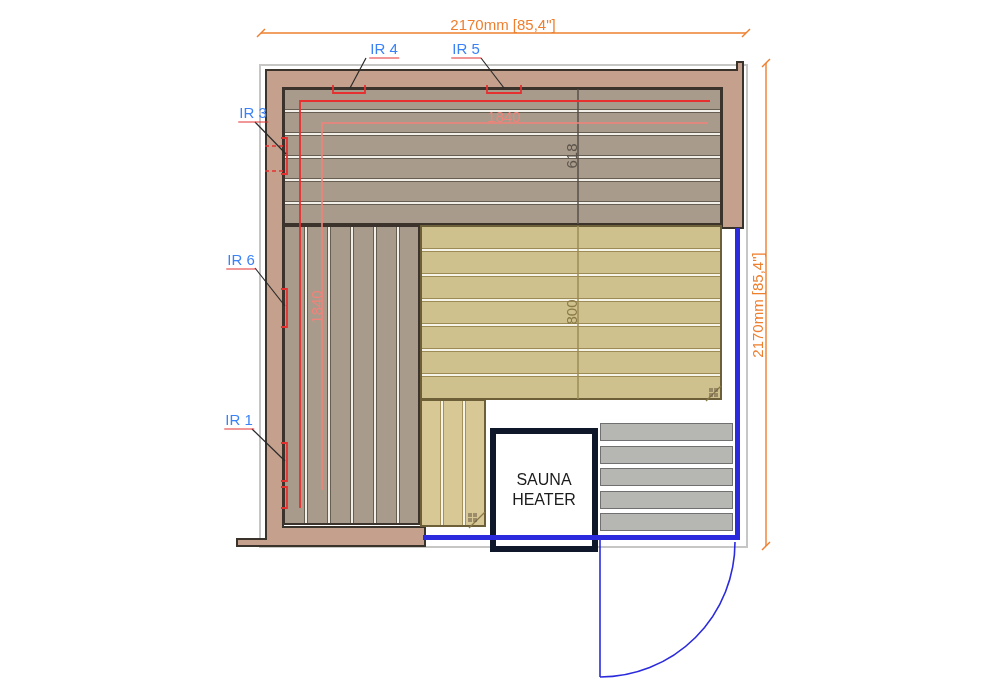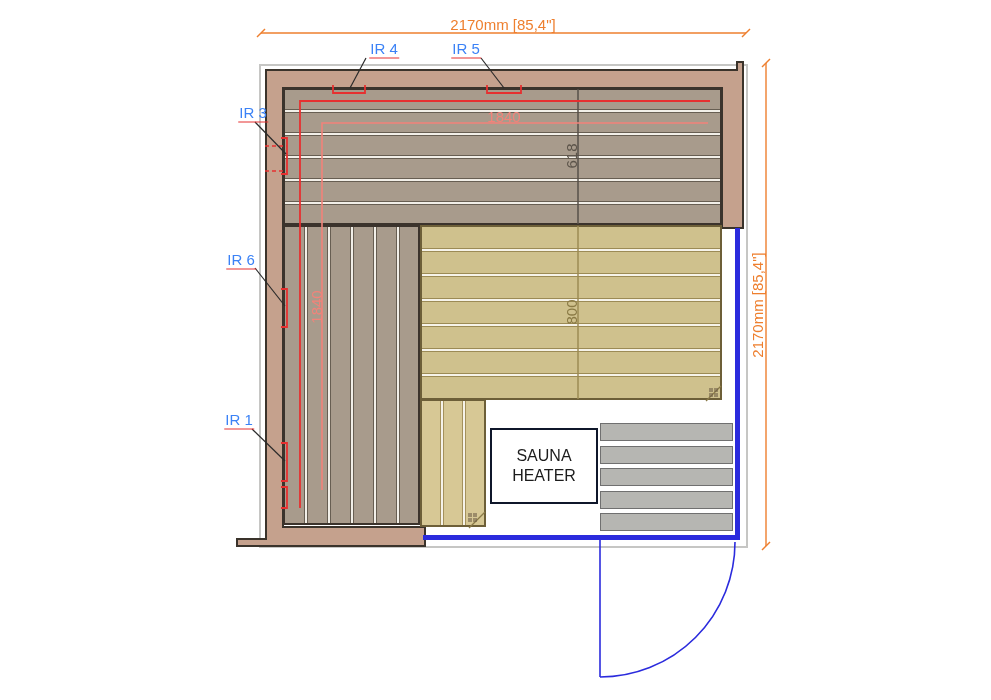--- a/index.html
+++ b/index.html
@@ -14,21 +14,21 @@
   .bench{box-sizing:border-box;border:2px solid #3b332c;}
   .bench-top{left:283px;top:88px;width:439px;height:137px;
     background:repeating-linear-gradient(180deg,#a89b8c 0px,#a89b8c 19px,#675e52 19px,#675e52 20px,#f2efe8 20px,#f2efe8 22px,#675e52 22px,#675e52 23px);}
   .bench-left{left:283px;top:225px;width:137px;height:300px;
     background:repeating-linear-gradient(90deg,#a89b8c 0px,#a89b8c 19px,#675e52 19px,#675e52 20px,#f2efe8 20px,#f2efe8 22px,#675e52 22px,#675e52 23px);}
   .bench-main{left:420px;top:225px;width:302px;height:175px;border-color:#6d5f38;
     background:repeating-linear-gradient(180deg,#cfc18d 0px,#cfc18d 21px,#9c8b55 21px,#9c8b55 22px,#f6f3e9 22px,#f6f3e9 24px,#9c8b55 24px,#9c8b55 25px);}
   .bench-step{left:420px;top:399px;width:66px;height:128px;border-color:#6d5f38;
     background:repeating-linear-gradient(90deg,#d7c895 0px,#d7c895 18px,#a4915c 18px,#a4915c 19px,#f6f3e9 19px,#f6f3e9 21px,#a4915c 21px,#a4915c 22px);}
   
-  .heater{left:490px;top:428px;width:108px;height:76px;background:#ffffff;border:2px solid #0f172a;
+  .heater{left:490px;top:428px;width:108px;height:124px;background:#ffffff;border:6px solid #0f172a;
     box-sizing:border-box;display:flex;align-items:center;justify-content:flex-end;text-align:center;
     font-size:16px;line-height:1.25;color:#1c1c1c;}
   
   .grate{left:600px;top:423px;width:133px;height:108px;display:flex;flex-direction:column;justify-content:space-between;}
   .grate .slat{height:18px;background:#b6b6b2;border:1px solid #707070;box-sizing:border-box;}
   
   .glass{background:#2b2bdd;}
   .glass-right{left:735px;top:228px;width:5px;height:310px;}
   .glass-bottom{left:423px;top:535px;width:317px;height:5px;}
   

